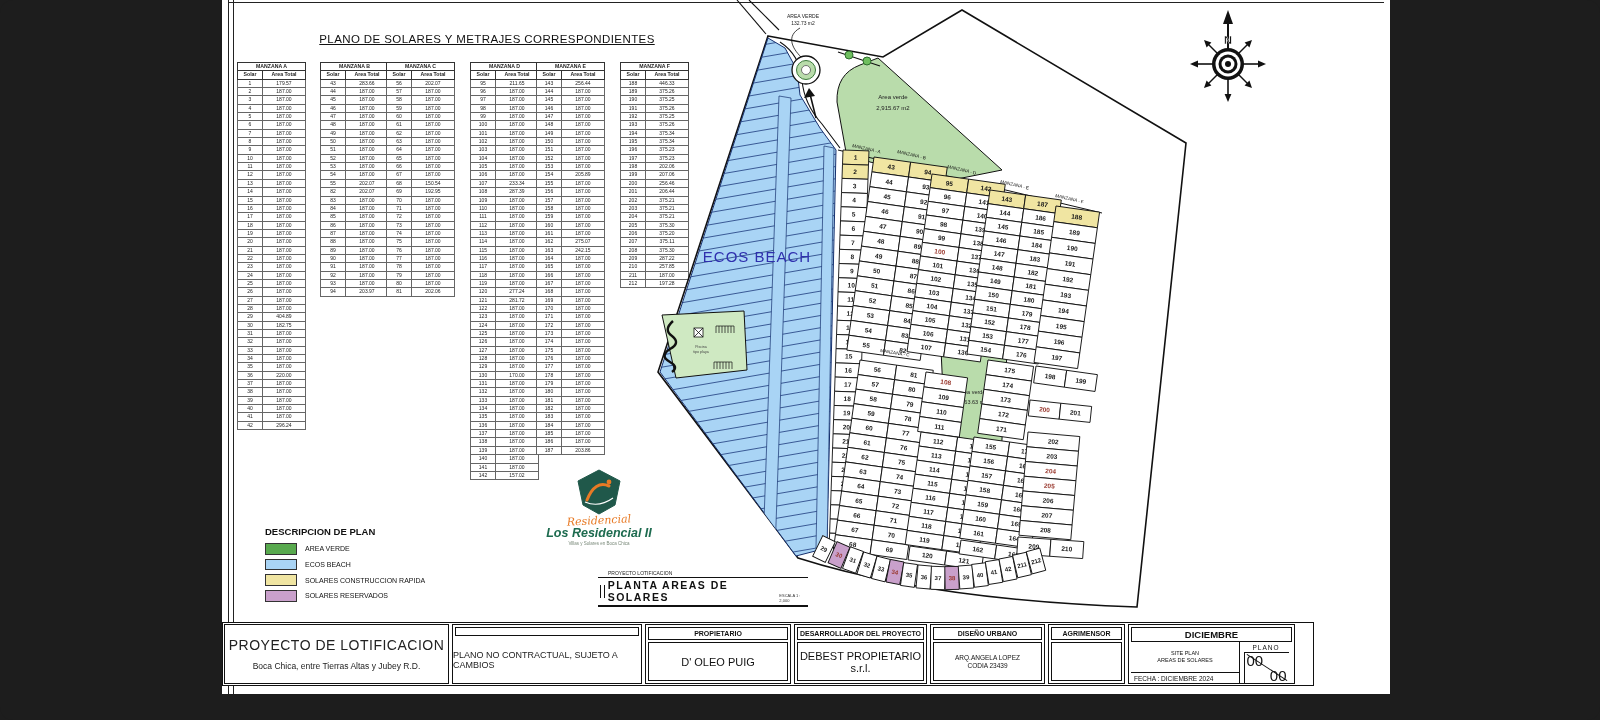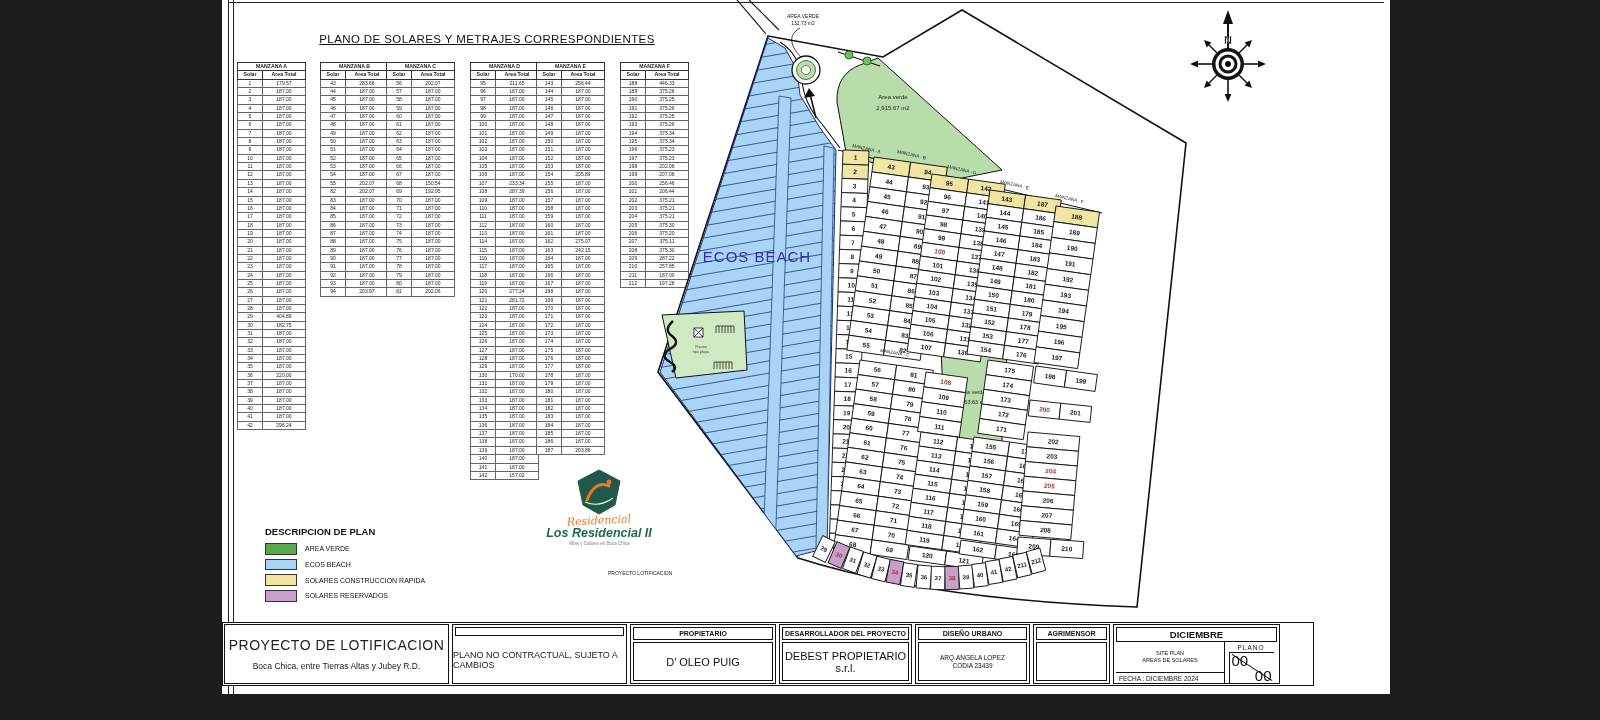--- a/index.html
+++ b/index.html
@@ -1019,30 +1019,35 @@
         <circle cx="36" cy="14" r="2.4" fill="#e87a25"></circle>
         <path d="M12,34 Q26,40 40,30" stroke="#ffffff" stroke-width="1.2" fill="none"></path>
       </svg>
       <div class="l1">Residencial</div>
       <div class="l2">Los Residencial II</div>
       <div class="l3">Villas y Solares en Boca Chica</div>
     </div>
 
     <div id="planlabel">
       <div class="pl-small">PROYECTO LOTIFICACION</div>
+      <div class="pl-box">
+        <span class="pl-bar"></span>
+        <span class="pl-main">PLANTA AREAS DE SOLARES</span>
+        <span class="pl-scale">ESCALA 1 : 2,000</span>
+      </div>
     </div>
 
     <div id="tblock">
       <div class="sec" style="width:225px;">
         <div class="sec-inner-center">
           <div class="s1-title">PROYECTO DE LOTIFICACION</div>
           <div class="s1-sub">Boca Chica, entre Tierras Altas y Jubey R.D.</div>
         </div>
       </div>
-      <div class="sec" style="width:175px;">
+      <div class="sec" style="width:190px;">
         <div class="s2-strip"></div>
         <div class="s2-body">PLANO NO CONTRACTUAL, SUJETO A CAMBIOS</div>
       </div>
       <div class="sec" style="width:146px;">
         <div class="hdrbox">PROPIETARIO</div>
         <div class="valbox s3-val">D' OLEO PUIG</div>
       </div>
       <div class="sec" style="width:133px;">
         <div class="hdrbox">DESARROLLADOR DEL PROYECTO</div>
         <div class="valbox s4-val">DEBEST PROPIETARIO s.r.l.</div>

